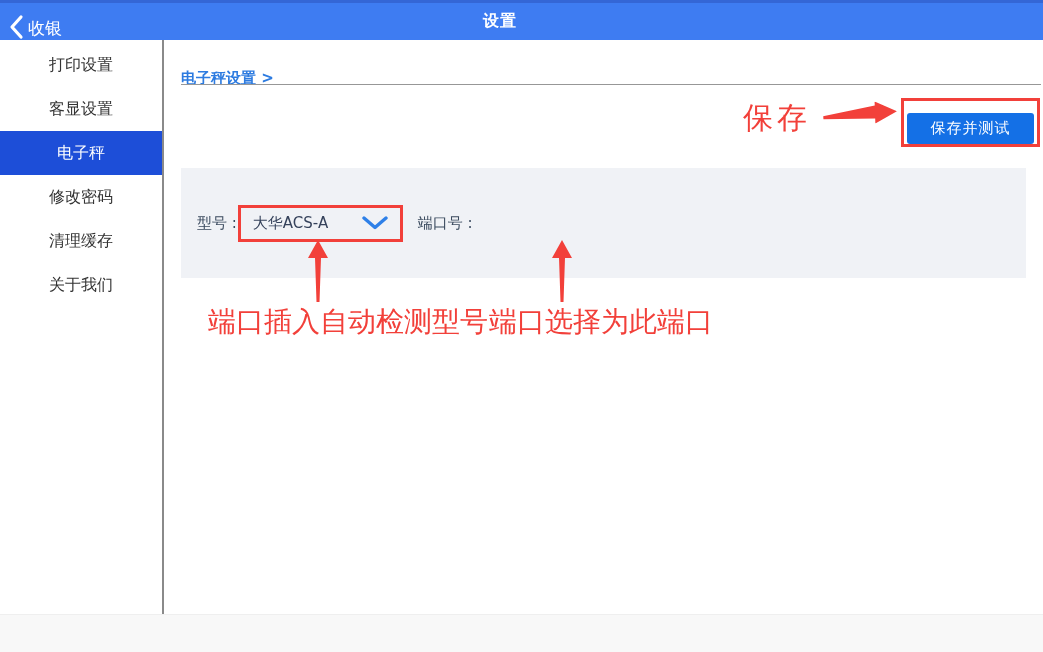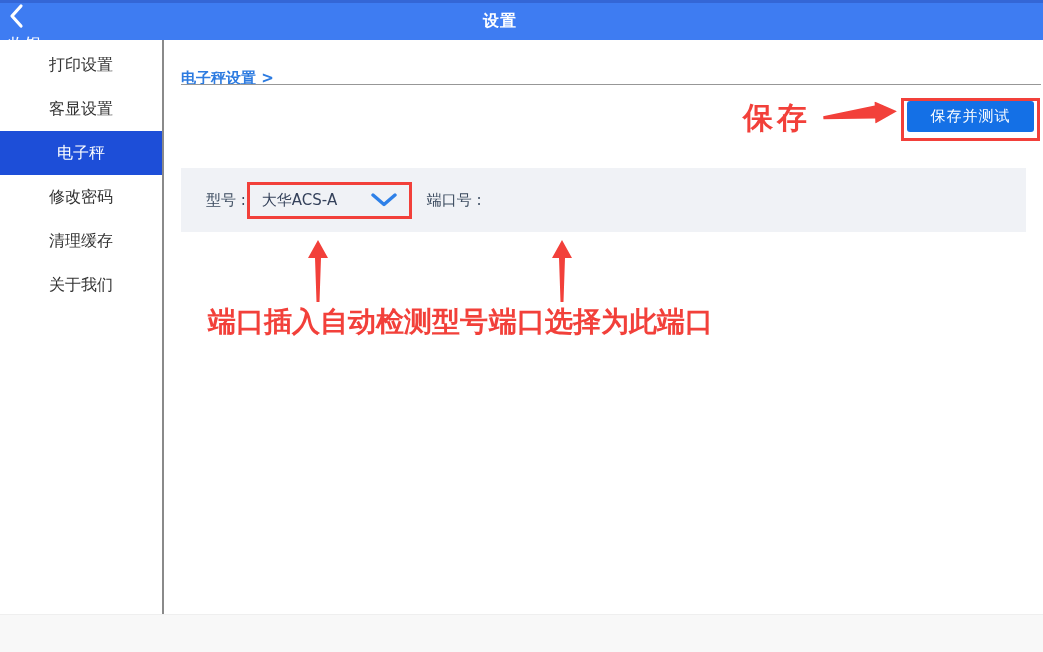--- a/index.html
+++ b/index.html
@@ -13,21 +13,21 @@
   .topbar{
     position:absolute; left:0; top:0; width:1043px; height:40px;
     background:#3E7CF2; color:#fff;
   }
   .topbar::before{
     content:""; position:absolute; left:0; top:0; width:100%; height:3px;
     background:#3466d6;
   }
   .back{
     position:absolute; left:8px; top:3px; height:37px; display:flex;
-    align-items:flex-start; gap:4px; cursor:pointer; color:#fff;flex-direction:column;
+    align-items:flex-end; gap:4px; cursor:pointer; color:#fff;
   }
   .back svg{ display:block; }
   .back-label{ font-size:17px; }
   .topbar-title{
     position:absolute; left:0; top:3px; width:1000px; height:37px;
     display:flex; align-items:center; justify-content:center;
     font-size:16px; font-weight:bold; letter-spacing:1px;
   }
   
   .sidebar{
@@ -45,47 +45,47 @@
   
   .breadcrumb{
     position:absolute; left:181px; top:52px; font-size:15px; font-weight:bold;
     color:#2D7BE0; cursor:pointer;margin-top:17px;
   }
   .h-divider{
     position:absolute; left:181px; top:84px; width:860px; height:1px;
     background:#979797;
   }
   .save-rect{
-    position:absolute; left:901px; top:98px; width:139px; height:43px;
-    border:3px solid #F2403A; display:flex; align-items:flex-start; justify-content:center;
+    position:absolute; left:901px; top:98px; width:139px; height:49px;
+    border:3px solid #F2403A; display:flex; align-items:flex-end; justify-content:center;
   }
   .save-btn{
     width:127px; height:31px; background:#1470E6; color:#fff; border:none;
     border-radius:3px; font-size:15px; font-family:inherit; cursor:pointer;
     letter-spacing:1px;
   }
   
   .form-row{
-    position:absolute; left:181px; top:168px; width:845px; height:64px;
-    background:#F0F2F6; display:flex; align-items:center; padding-left:25px;
+    position:absolute; left:181px; top:168px; width:845px; height:110px;
+    background:#F0F2F6; display:flex; align-items:center; padding-left:16px;
   }
   .field-label{ font-size:15px; color:#3A4A5E; white-space:nowrap; }
   .dropdown{
     width:165px; height:37px; border:3px solid #F2403A; background:transparent;
     display:flex; align-items:center; justify-content:space-between;
     padding:0 12px; margin-left:1px; cursor:pointer;
   }
   .dropdown.port{ width:169px; margin-left:3px; }
   .dropdown-value{ font-size:15px; color:#35425B; white-space:nowrap; }
   .dropdown svg{ display:block; flex:none; }
   .port-label{ margin-left:15px; }
   
   .note-text{
     position:absolute; color:#F2403A; font-family:"DejaVu Serif","Liberation Serif",serif;
-    font-size:28px; white-space:nowrap;font-weight:bold;
+    font-size:28px; white-space:nowrap;
   }
   .note-save{ left:743px; top:98px; font-size:30px; letter-spacing:4px; }
   .note-model{ left:170px; top:303px;margin-left:38px; }
   .note-port{ left:489px; top:303px; }
   .arrow-up{
     position:absolute; width:20px; height:62px; background:#F2403A;
     clip-path:polygon(10px 0, 20px 18px, 13px 18px, 11.5px 62px, 8.5px 62px, 7px 18px, 0 18px);
   }
   .arrow-up.a1{ left:308px; top:240px; }
   .arrow-up.a2{ left:552px; top:240px; }

